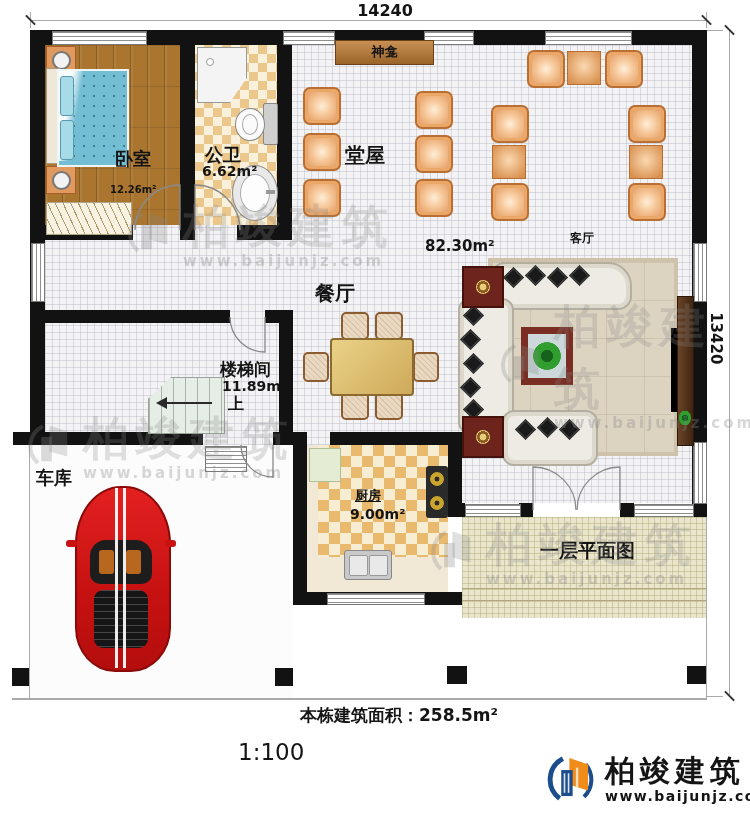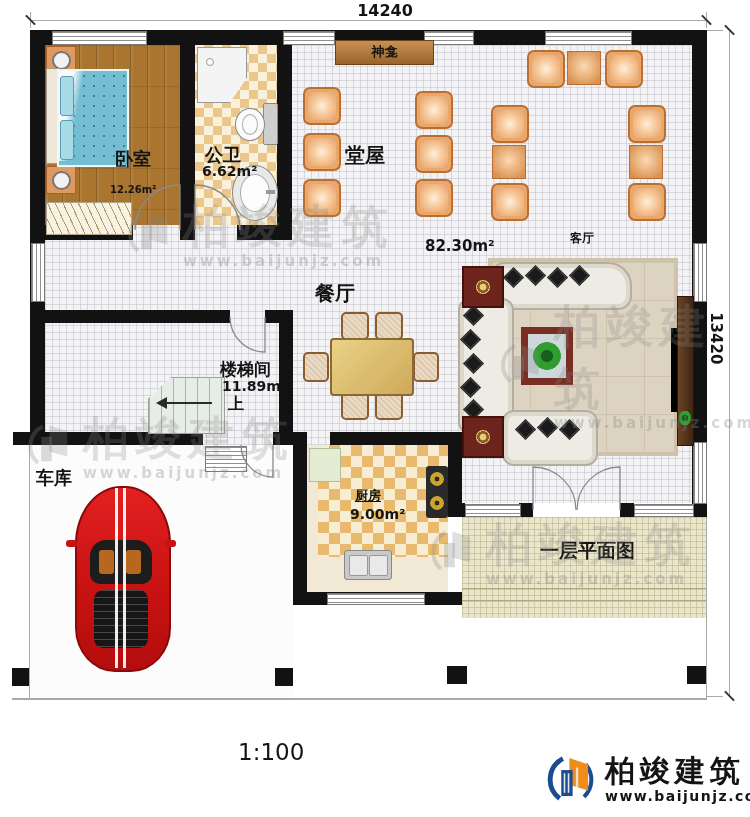--- a/index.html
+++ b/index.html
@@ -299,20 +299,21 @@
       <rect x="20" y="22" width="13" height="30" fill="rgba(135,135,135,.3)"></rect>
     </svg>
     <div>
         <div class="wm-t">柏竣建筑</div>
         <div class="wm-u">www.baijunjz.com</div>
       </div>
   </div>
 
   <div class="lbl" style="left:238px;top:740px;font-size:23px;font-weight:normal;">1:100</div>
   <div class="abs" style="left:300px;top:701px;">
+    <div class="stat-line"><span>本栋建筑面积：</span><span>258.5m²</span></div>
   </div>
 
   <div class="abs" style="left:545px;top:748px;display:flex;align-items:center;gap:8px;">
     <svg width="52" height="62" viewBox="0 0 64 64">
       <path d="M18,56 A29,29 0 0 1 22,7" fill="none" stroke="#1b4c8c" stroke-width="6"></path>
       <path d="M50,14 A29,29 0 0 1 48,54" fill="none" stroke="#1b4c8c" stroke-width="5"></path>
       <polygon points="30,6 53,14 53,46 30,39" fill="#ef8c1a"></polygon>
       <rect x="20" y="21" width="14" height="32" fill="#1b4c8c"></rect>
       <rect x="23" y="25" width="2" height="24" fill="#fff" opacity=".85"></rect>
       <rect x="28" y="25" width="2" height="24" fill="#fff" opacity=".85"></rect>

